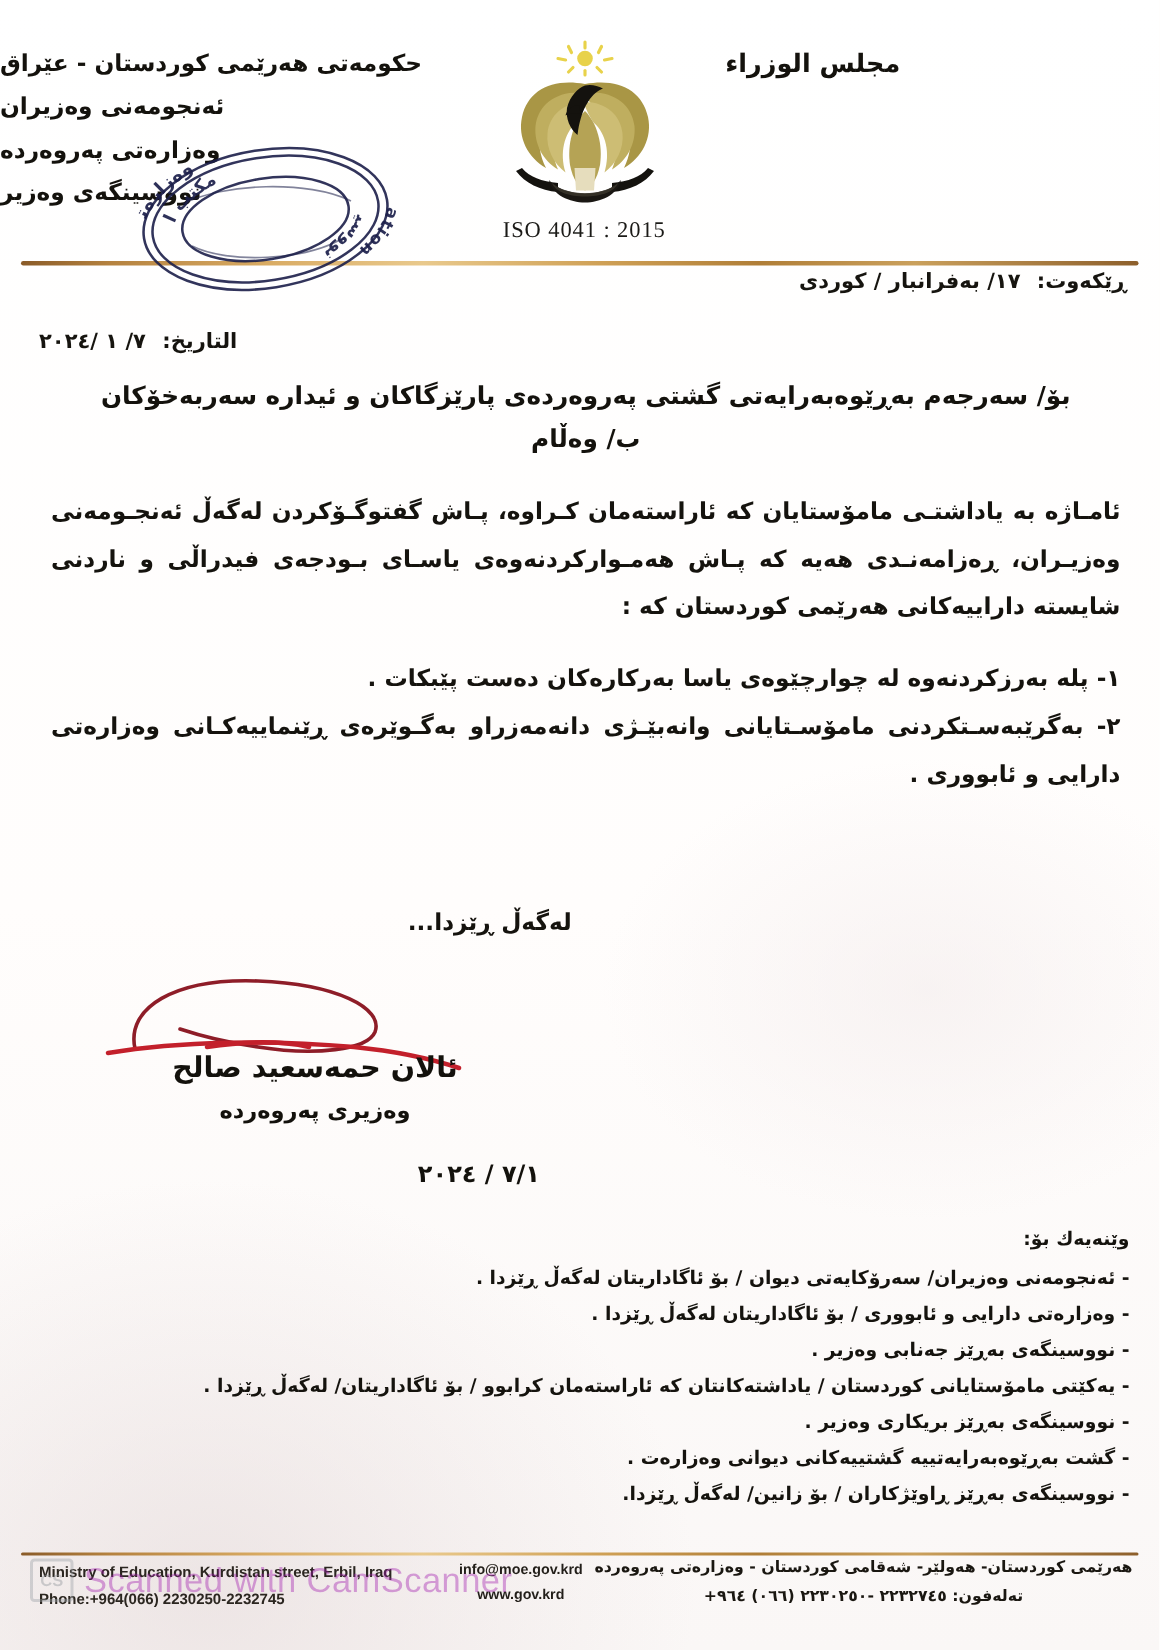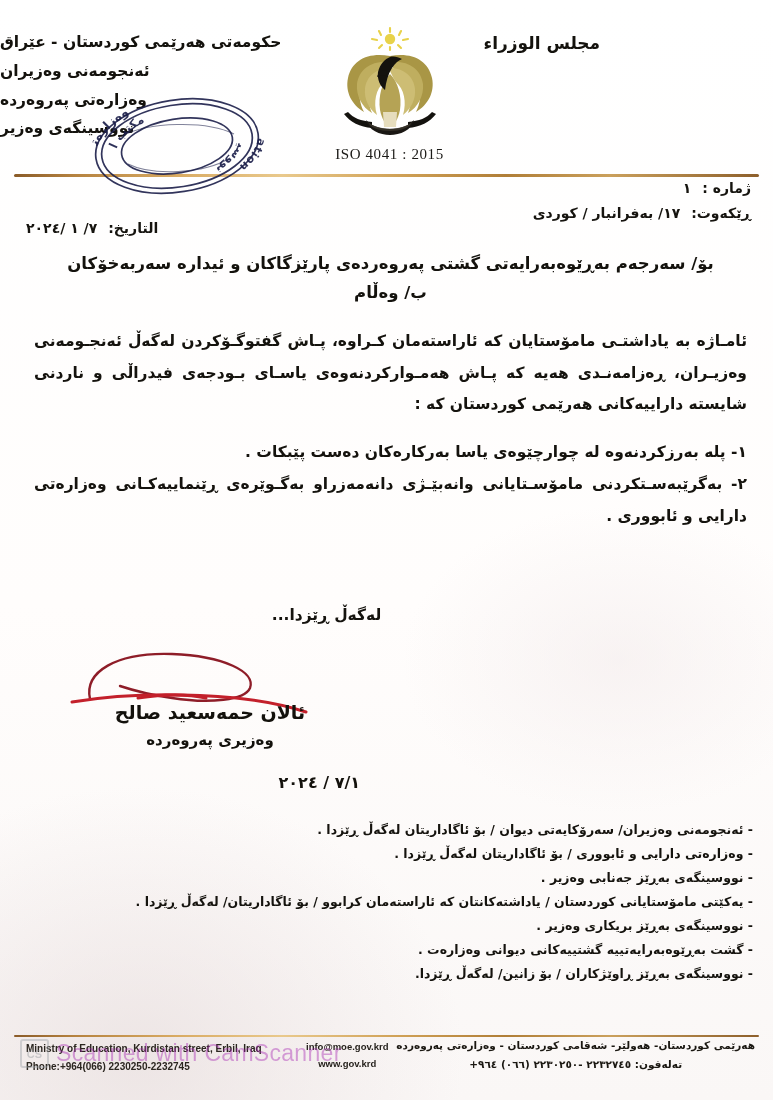--- a/index.html
+++ b/index.html
@@ -405,24 +405,20 @@
       <path d="M46 72 C70 84 122 82 148 66"></path>
       <path d="M40 44 C66 30 124 28 152 42"></path>
     </g>
   </svg>
 
   <div class="divider"></div>
 
   <div class="meta-row">
     <div class="meta-right">
       <div class="meta-line">
-        <span class="meta-label">ژماره :</span>
-        <span>١</span>
-      </div>
-      <div class="meta-line">
         <span class="meta-label">ڕێکەوت:</span>
         <span>١٧/ بەفرانبار / کوردی</span>
       </div>
     </div>
     <div class="meta-left">
       <div class="meta-line">
         <span class="meta-label">التاريخ:</span>
         <span>٧/ ١ /٢٠٢٤</span>
       </div>
     </div>
@@ -449,20 +445,21 @@
         <path d="M12 66 C60 58 120 57 176 62 C206 65 228 70 246 76"></path>
         <path d="M78 62 C104 58 128 58 146 62"></path>
       </g>
     </svg>
     <div class="sig-name">ئالان حمەسعید صالح</div>
     <div class="sig-title">وەزیری پەروەردە</div>
     <div class="sig-date">٧/١ / ٢٠٢٤</div>
   </div>
 
   <div class="cc-block">
+    <div class="cc-title">وێنەیەك بۆ:</div>
     <ul class="cc-list">
       <li>- ئەنجومەنی وەزیران/ سەرۆکایەتی دیوان / بۆ ئاگاداریتان لەگەڵ ڕێزدا .</li>
       <li>- وەزارەتی دارایی و ئابووری / بۆ ئاگاداریتان لەگەڵ ڕێزدا .</li>
       <li>- نووسینگەی بەڕێز جەنابی وەزیر .</li>
       <li>- یەکێتی مامۆستایانی کوردستان / یاداشتەکانتان کە ئاراستەمان کرابوو / بۆ ئاگاداریتان/ لەگەڵ ڕێزدا .</li>
       <li>- نووسینگەی بەڕێز بریکاری وەزیر .</li>
       <li>- گشت بەڕێوەبەرایەتییە گشتییەکانی دیوانی وەزارەت .</li>
       <li>- نووسینگەی بەڕێز ڕاوێژکاران / بۆ زانین/ لەگەڵ ڕێزدا.</li>
     </ul>
   </div>

